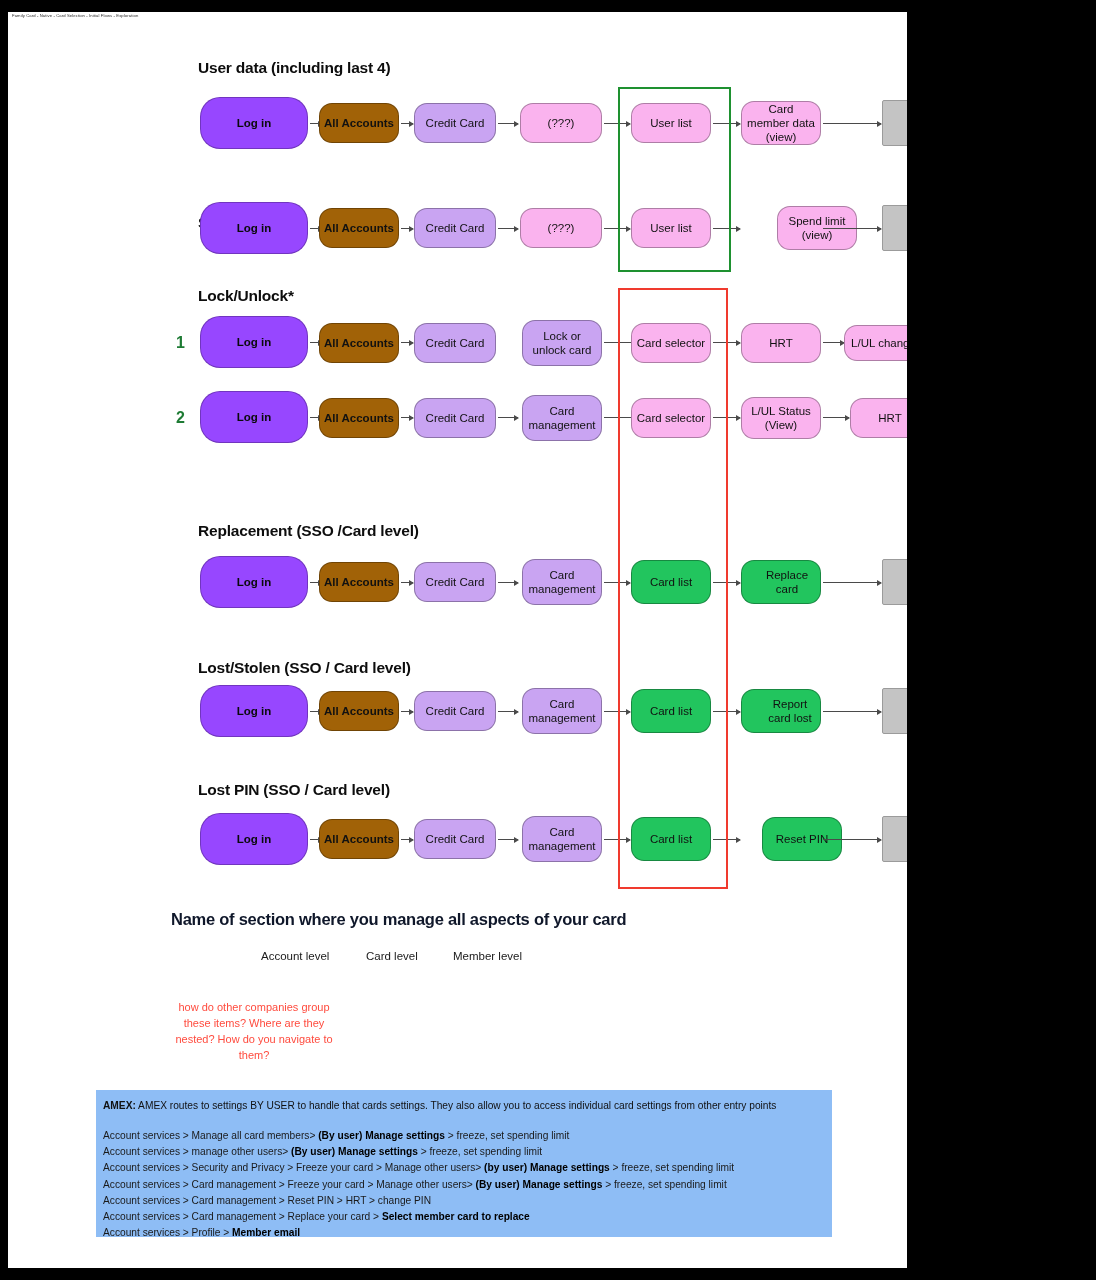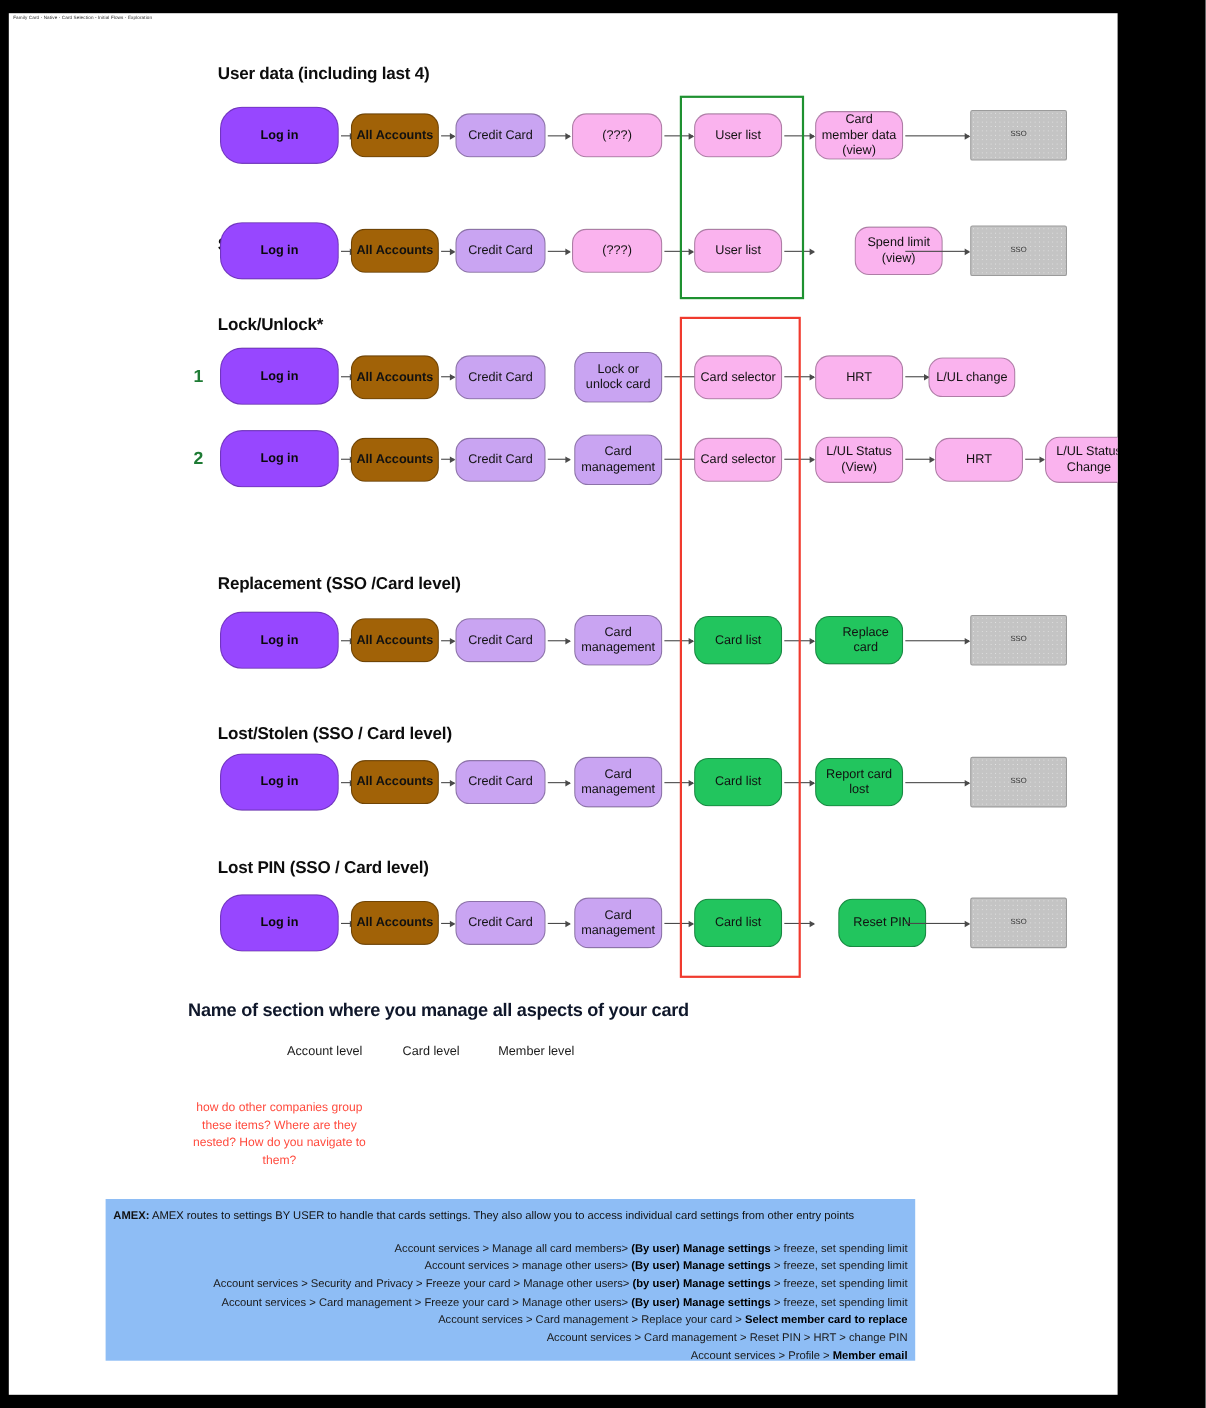--- a/index.html
+++ b/index.html
@@ -6,21 +6,21 @@
   html, body { margin: 0; padding: 0; }
   body {
     width: 1096px; height: 1280px;
     background: #000000;
     font-family: "Liberation Sans", sans-serif;
     overflow: hidden;
   }
   #canvas {
     position: absolute;
     left: 8px; top: 12px;
-    width: 1008px; height: 1256px;
+    width: 899px; height: 1256px;
     background: #ffffff;
     overflow: hidden;
   }
   
   #file-title {
     position: absolute; left: 4px; top: 1px;
     font-size: 4.2px; color: #2b2b2b;
     letter-spacing: .1px; white-space: nowrap;
     font-family: "Liberation Sans", sans-serif;
   }
@@ -92,21 +92,21 @@
   }
   
   #amex-box {
     position: absolute; left: 88px; top: 1078px;
     width: 736px; height: 147px;
     background: #8EBDF5;
     padding: 9px 7px 6px 7px;
   }
   #amex-box .intro { font-size: 10.2px; color: #111; line-height: 1.3; margin-bottom: 16px; }
   #amex-box .intro b { font-weight: bold; }
-  #amex-box .path { font-size: 10.2px; color: #1a1a1a; line-height: 1.58; white-space: nowrap; text-align: right; }
+  #amex-box .path { font-size: 10.2px; color: #1a1a1a; line-height: 1.58; white-space: nowrap; }
   #amex-box .path b { font-weight: bold; color: #000; }
 </style>
 </head>
 <body>
 
 <div id="canvas">
 
   <div id="file-title">Family Card - Native - Card Selection - Initial Flows - Exploration</div>
 
   <div class="sec-title" style="left:190px; top:47px;">User data (including last 4)</div>
@@ -197,21 +197,21 @@
   <div class="node n-deep" style="left:192px; top:673px; width:108px; height:52px;">Log in</div>
   <div class="arrow" style="left:302px; top:699px; width:12px;"></div>
   <div class="node n-light" style="left:311px; top:679px; width:80px; height:40px;">All Accounts</div>
   <div class="arrow" style="left:393px; top:699px; width:12px;"></div>
   <div class="node n-light2" style="left:406px; top:679px; width:82px; height:40px;">Credit Card</div>
   <div class="arrow" style="left:490px; top:699px; width:20px;"></div>
   <div class="node n-light2" style="left:514px; top:676px; width:80px; height:46px;">Card management</div>
   <div class="arrow" style="left:596px; top:699px; width:26px;"></div>
   <div class="node n-pink2" style="left:623px; top:677px; width:80px; height:44px;">Card list</div>
   <div class="arrow" style="left:705px; top:699px; width:27px;"></div>
-  <div class="node n-pink2" style="left:733px; top:677px; width:80px; height:44px;">Report card lost</div>
+  <div class="node n-pink2" style="left:733px; top:677px; width:80px; height:44px;padding-left:22px;">Report card lost</div>
   <div class="arrow" style="left:815px; top:699px; width:58px;"></div>
   <div class="node n-gray" style="left:874px; top:676px; width:88px; height:46px;">SSO</div>
 
   <div class="sec-title" style="left:190px; top:769px;">Lost PIN (SSO / Card level)</div>
 
   <div class="node n-deep" style="left:192px; top:801px; width:108px; height:52px;">Log in</div>
   <div class="arrow" style="left:302px; top:827px; width:12px;"></div>
   <div class="node n-light" style="left:311px; top:807px; width:80px; height:40px;">All Accounts</div>
   <div class="arrow" style="left:393px; top:827px; width:12px;"></div>
   <div class="node n-light2" style="left:406px; top:807px; width:82px; height:40px;">Credit Card</div>
@@ -236,19 +236,19 @@
 
   <div id="amex-box">
     <div class="intro">
       <b>AMEX:</b><span> AMEX routes to settings BY USER to handle that cards settings. They also allow you to access individual card settings from other entry points</span>
     </div>
     <div id="amex-paths">
         <div class="path"><span>Account services &gt; Manage all card members&gt; </span><b>(By user) Manage settings</b><span> &gt; freeze, set spending limit</span></div>
         <div class="path"><span>Account services &gt; manage other users&gt; </span><b>(By user) Manage settings</b><span> &gt; freeze, set spending limit</span></div>
         <div class="path"><span>Account services &gt; Security and Privacy &gt; Freeze your card &gt; Manage other users&gt; </span><b>(by user) Manage settings</b><span> &gt; freeze, set spending limit</span></div>
         <div class="path"><span>Account services &gt; Card management &gt; Freeze your card &gt; Manage other users&gt; </span><b>(By user) Manage settings</b><span> &gt; freeze, set spending limit</span></div>
+        <div class="path"><span>Account services &gt; Card management &gt; Reset PIN &gt; HRT &gt; change PIN</span></div>
         <div class="path"><span>Account services &gt; Card management &gt; Replace your card &gt; </span><b>Select member card to replace</b></div>
-        <div class="path"><span>Account services &gt; Card management &gt; Reset PIN &gt; HRT &gt; change PIN</span></div>
         <div class="path"><span>Account services &gt; Profile &gt; </span><b>Member email</b></div>
       </div>
   </div>
 
 </div>
 
 </body></html>

